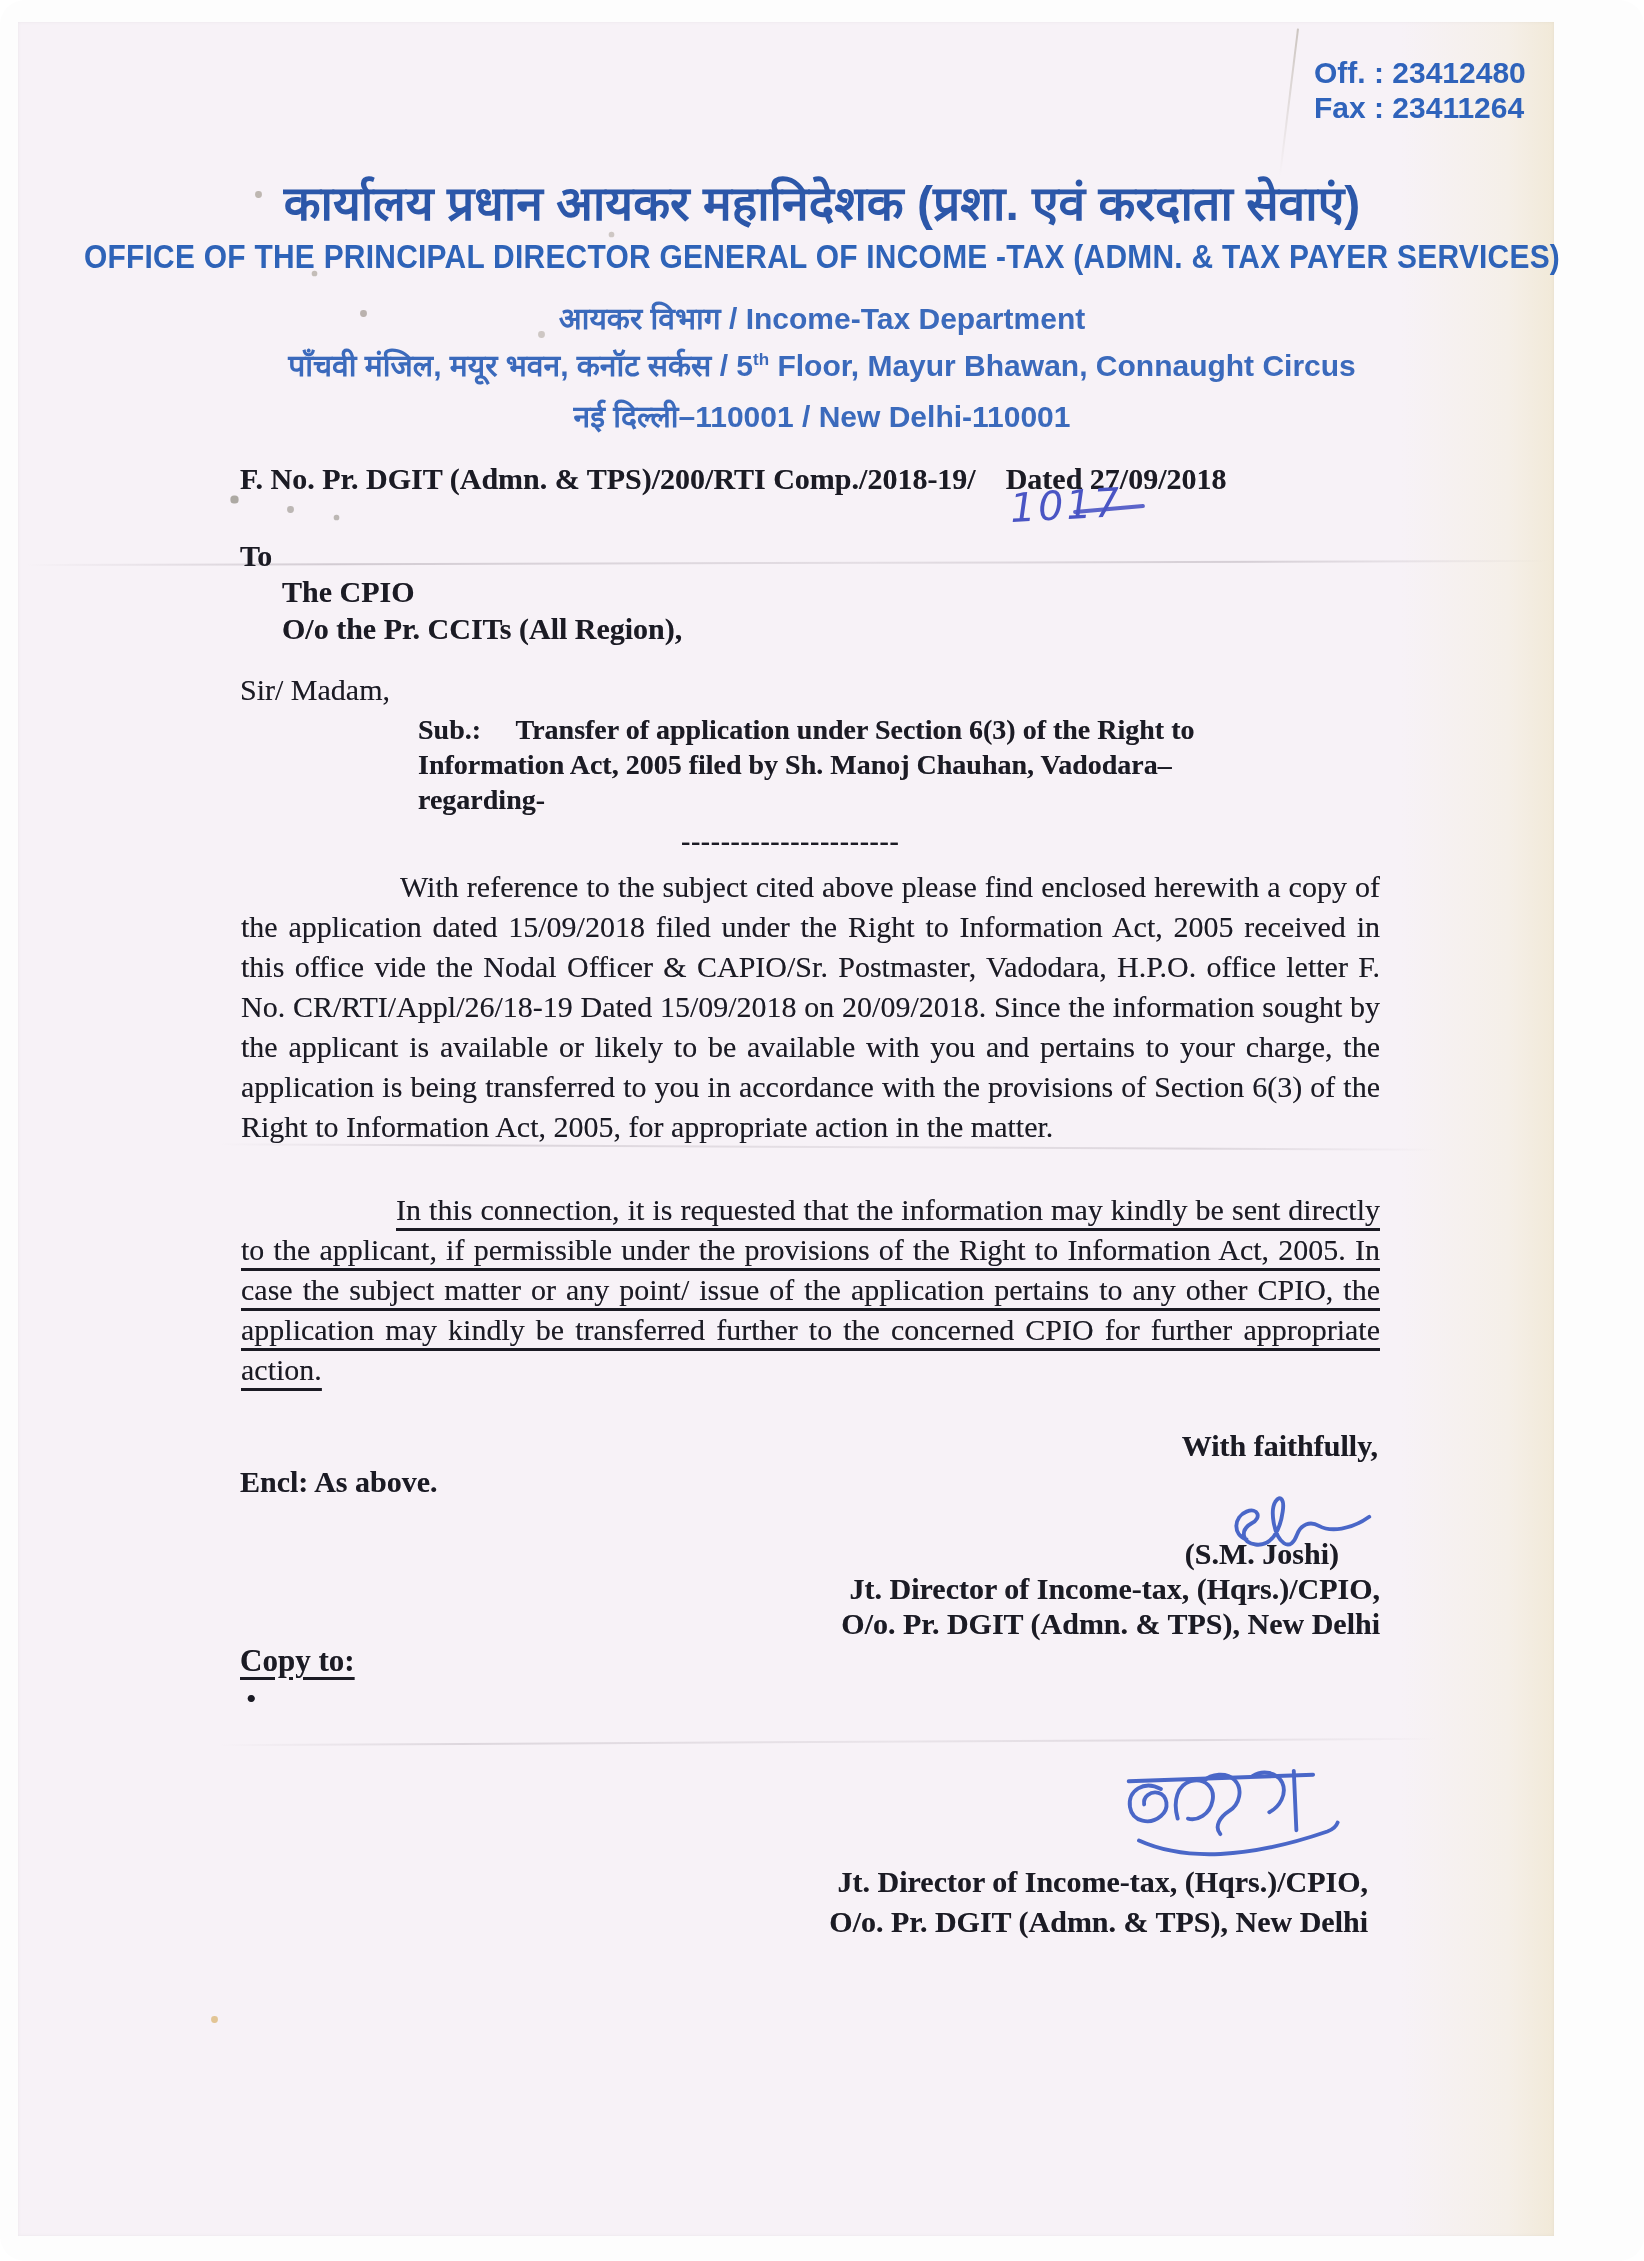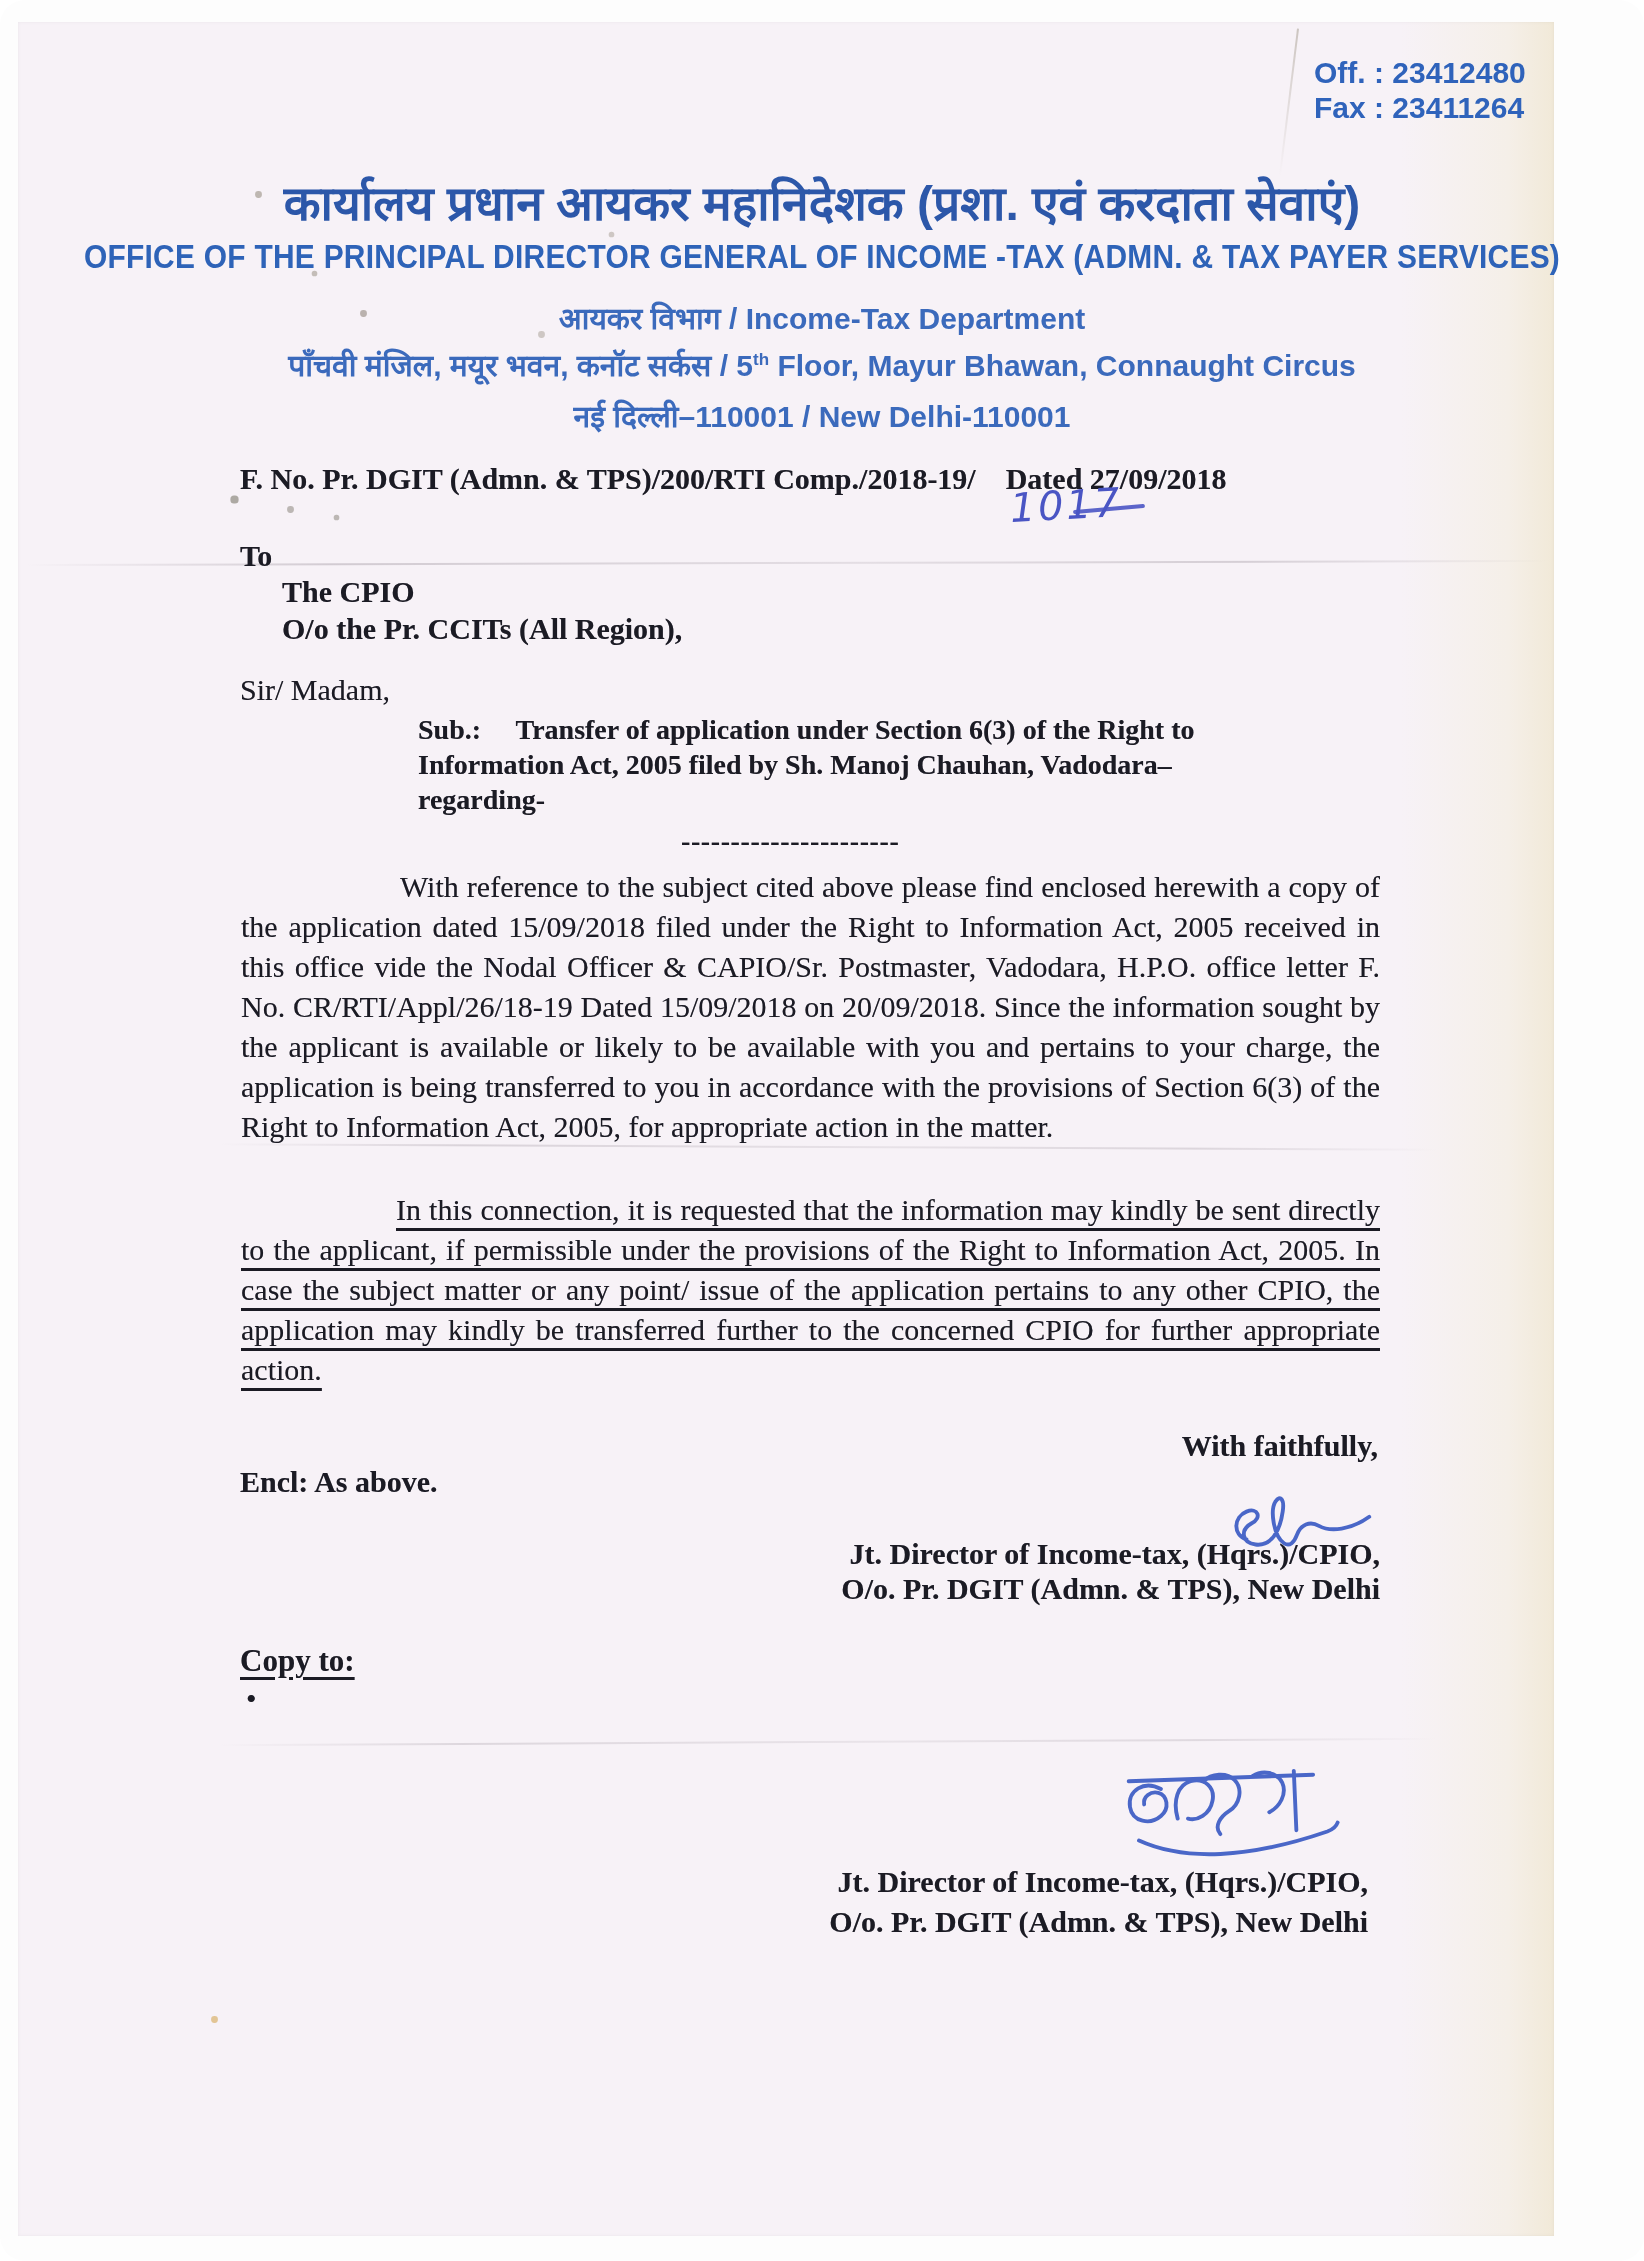--- a/index.html
+++ b/index.html
@@ -132,20 +132,21 @@
   <div class="abs para ink" id="para2">In this connection, it is requested that the information may kindly be sent directly to the applicant, if permissible under the provisions of the Right to Information Act, 2005. In case the subject matter or any point/ issue of the application pertains to any other CPIO, the application may kindly be transferred further to the concerned CPIO for further appropriate action.</div>
 
   <div class="abs ink" id="valediction">With faithfully,</div>
   <div class="abs ink" id="enclosure">Encl: As above.</div>
 
   <svg class="abs inksvg" id="sig1" width="155" height="84" viewBox="0 0 240 130">
     <path d="M 38 95 C 16 88 18 60 38 52 C 56 45 62 62 46 70 C 28 80 30 100 52 103 C 76 106 90 82 94 52 C 97 32 90 26 83 36 C 74 50 80 90 96 101 C 105 107 112 99 116 88 C 122 72 136 66 150 74 C 168 84 200 80 228 60"></path>
   </svg>
 
   <div class="abs ink" id="sig-block">
+    <div class="name">(S.M. Joshi)</div>
     <div>Jt. Director of Income-tax, (Hqrs.)/CPIO,</div>
     <div>O/o. Pr. DGIT (Admn. &amp; TPS), New Delhi</div>
   </div>
 
   <div class="abs ink" id="copy-label">Copy to:</div>
   <div class="abs ink" id="copy-bullet">•</div>
 
   <svg class="abs inksvg" id="sig2" width="258" height="129" viewBox="0 0 400 200">
     <path d="M 96 48 C 70 34 44 50 48 76 C 52 100 80 104 96 90 C 110 78 106 58 92 54 C 80 51 68 60 70 72"></path>
     <path d="M 122 94 C 114 66 122 42 142 36 C 164 30 180 46 176 66 C 172 88 152 98 138 94"></path>

